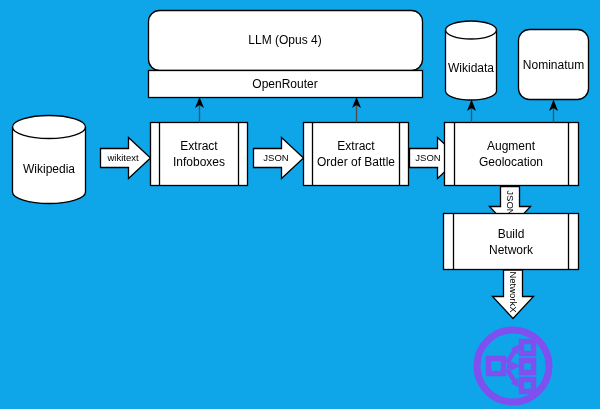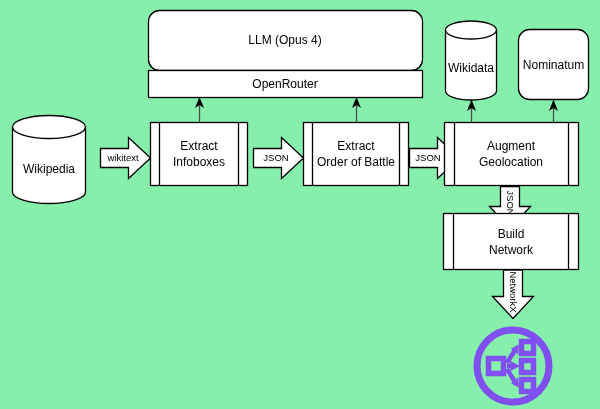--- a/index.html
+++ b/index.html
@@ -8,21 +8,21 @@
     background: #ffffff;
   }
   body {
     font-family: "Liberation Sans", sans-serif;
     -webkit-font-smoothing: antialiased;
   }
   #canvas {
     position: relative;
     width: 600px;
     height: 409px;
-    background: #86efac;
+    background: #0ea5e9;
     overflow: hidden;
   }
   #diagram-svg {
     position: absolute;
     left: 0;
     top: 0;
     width: 600px;
     height: 409px;
   }
   .shape-stroke {

